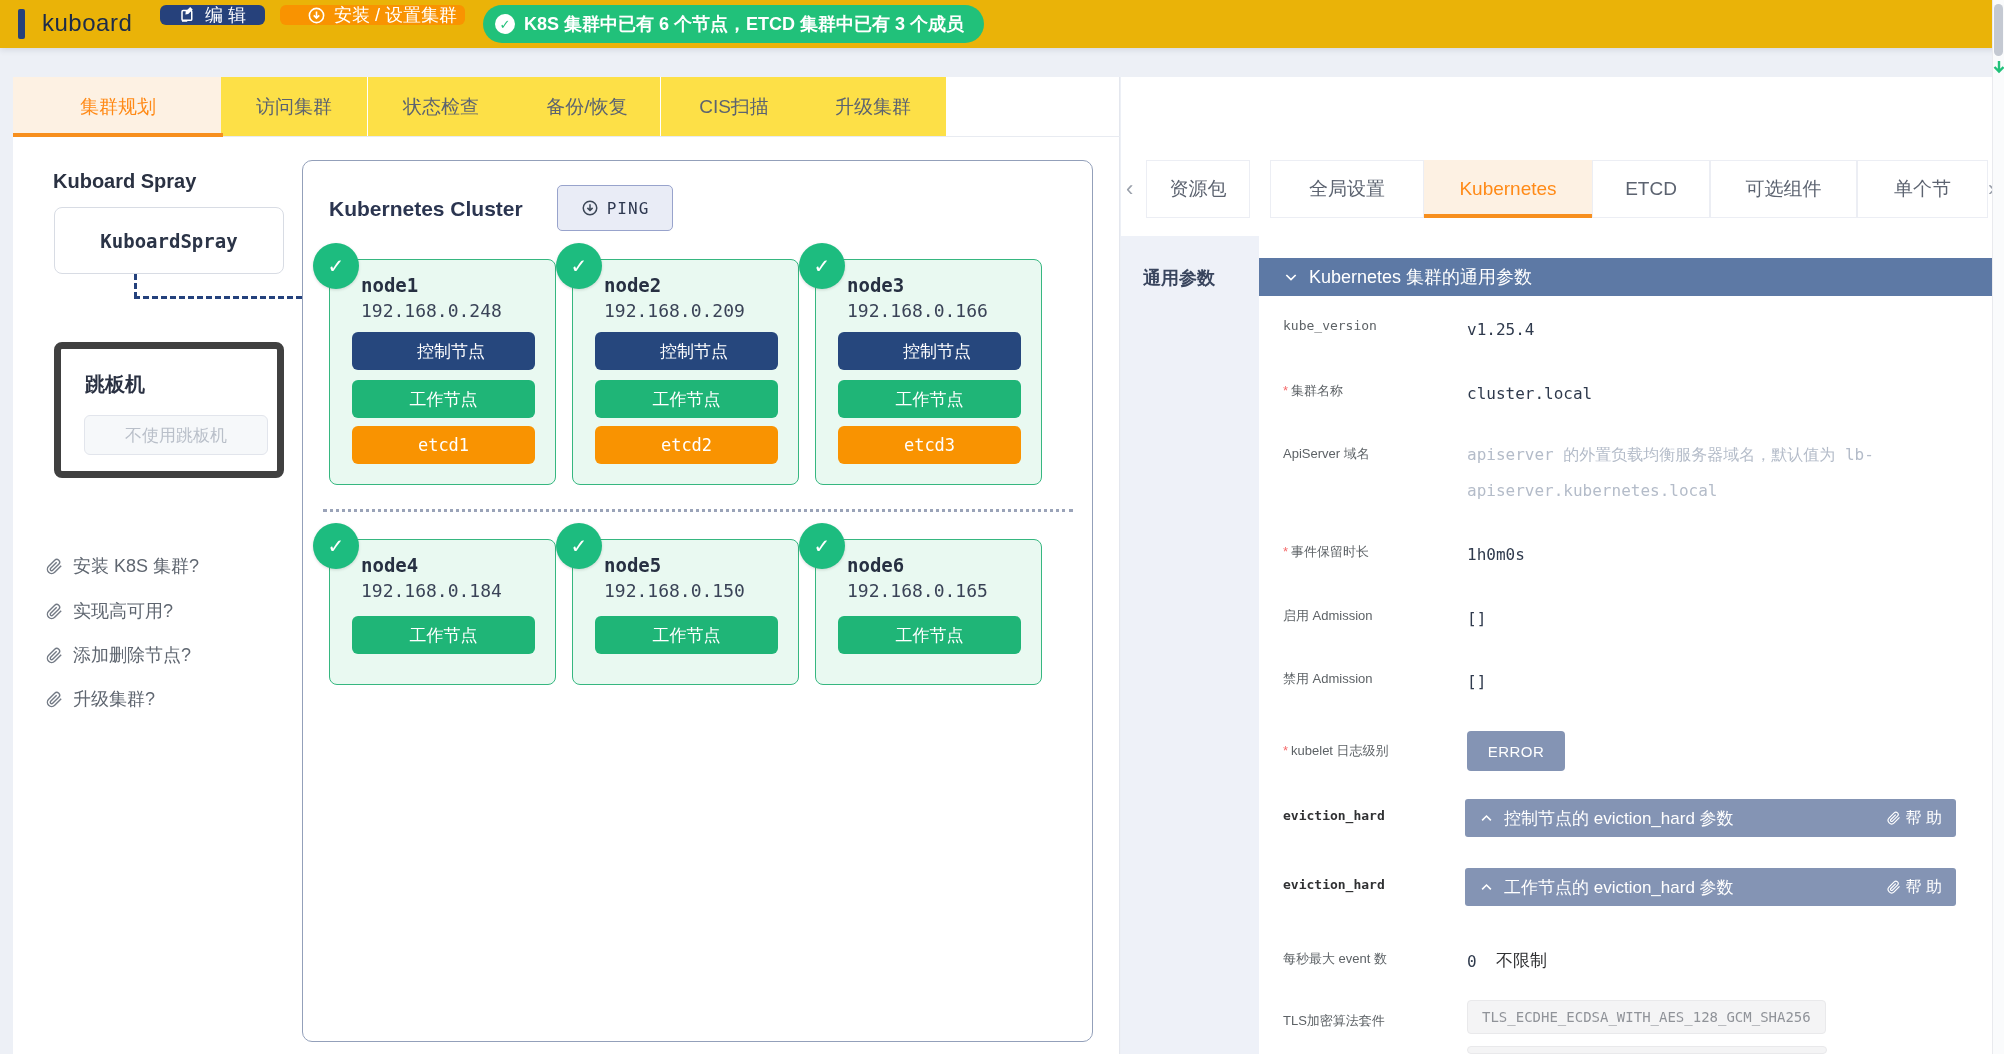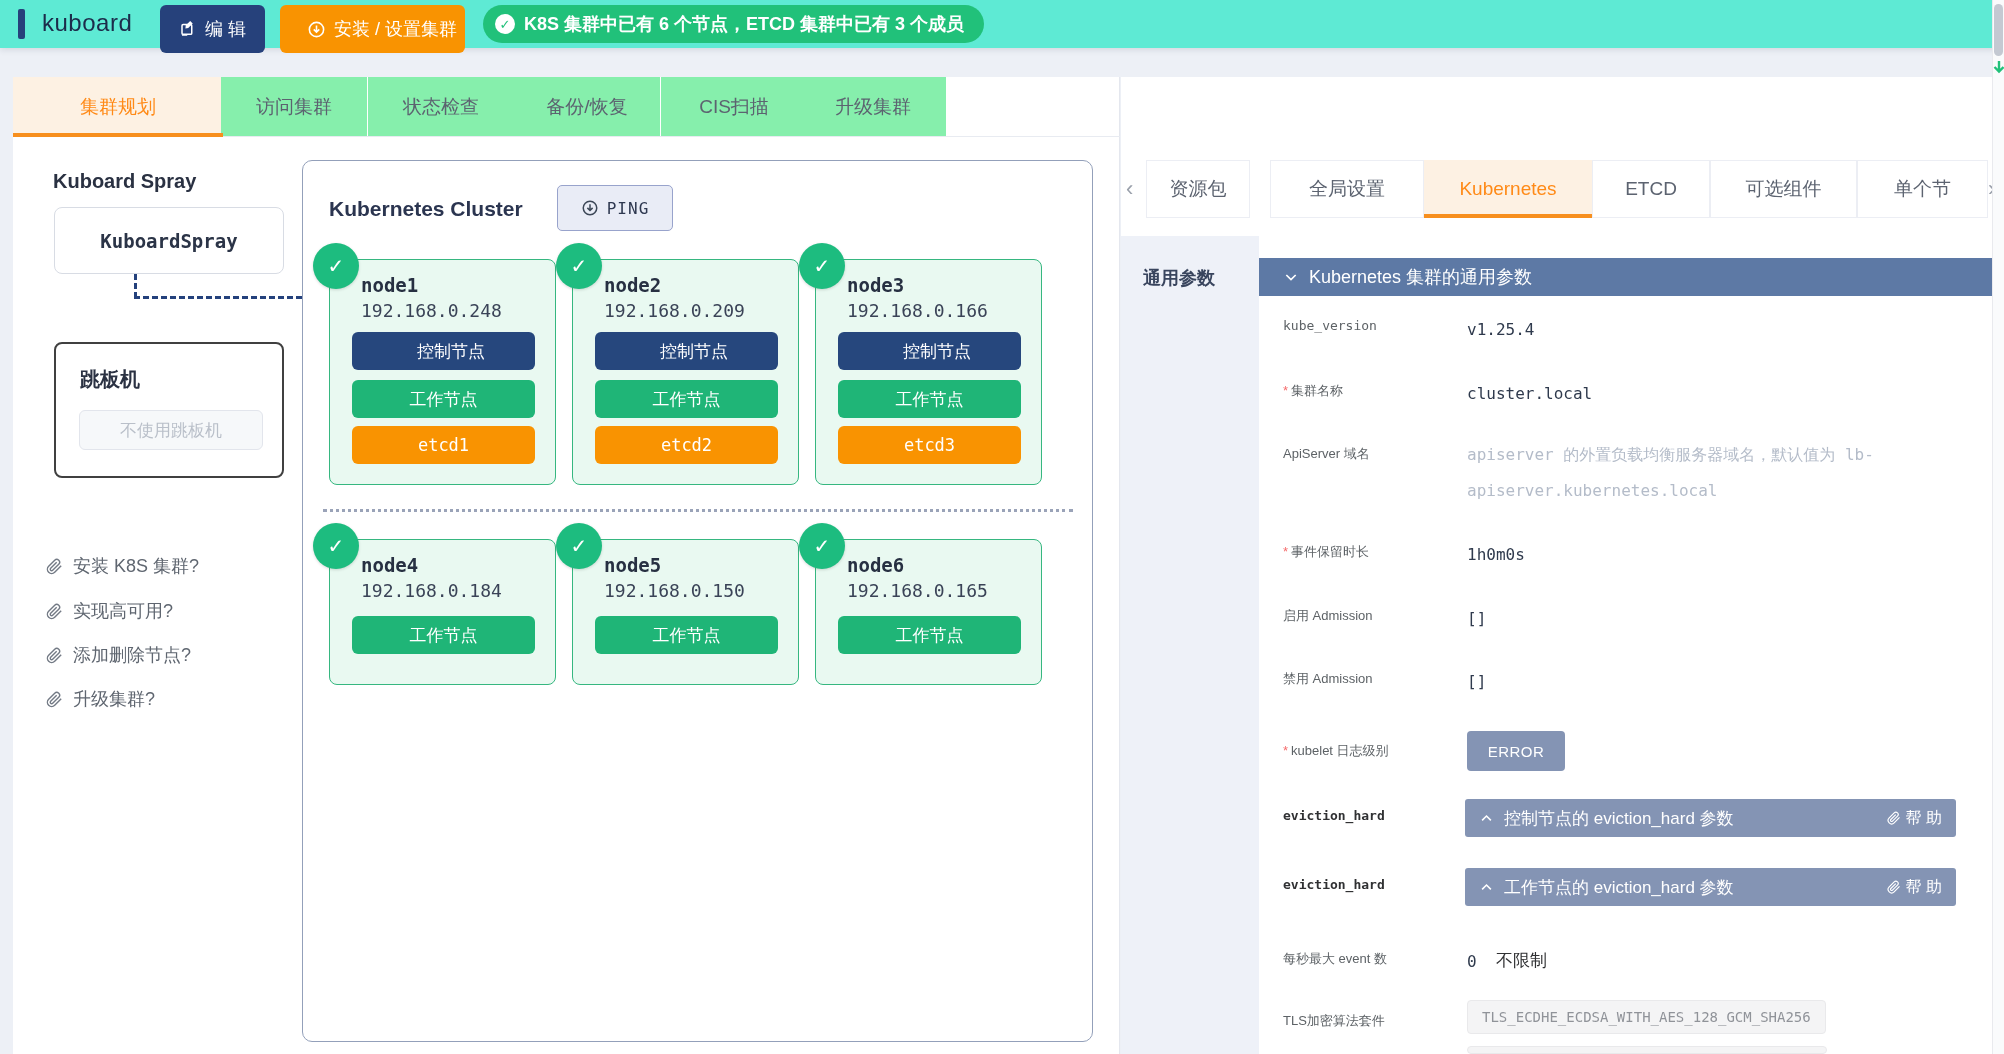--- a/index.html
+++ b/index.html
@@ -2,54 +2,54 @@
 <html><head>
 <meta charset="utf-8">
 <style>
   * { margin:0; padding:0; box-sizing:border-box; }
   html,body { background:#dfe3ec; }
   body { font-family:"Liberation Sans","DejaVu Sans",sans-serif; }
   .mono { font-family:"DejaVu Sans Mono",monospace; }
   #app { position:relative; width:2004px; height:1054px; background:#edf0f6; overflow:hidden; }
 
   
-  .header { position:absolute; left:0; top:0; width:2004px; height:48px; background:#5eead4;
+  .header { position:absolute; left:0; top:0; width:2004px; height:48px; background:#eab308;
             box-shadow:0 2px 6px rgba(60,70,90,.14); z-index:6; }
   .logo-bar { position:absolute; left:18px; top:9px; width:7px; height:30px; background:#26417b; border-radius:2px; }
   .logo { position:absolute; left:42px; top:9px; font-size:24px; color:#1c2b4a; font-weight:500; letter-spacing:.5px; }
-  .hbtn { position:absolute; top:5px; height:48px; border:none; border-radius:6px; color:#fff;
+  .hbtn { position:absolute; top:5px; height:20px; border:none; border-radius:6px; color:#fff;
           display:flex; align-items:center; justify-content:center; gap:8px; font-size:18px; cursor:pointer;
           font-family:inherit; }
   .btn-edit { left:160px; width:105px; background:#26417b; }
   .btn-install { left:280px; width:185px; background:#f99301;padding-left:19px; }
   .status-pill { position:absolute; left:483px; top:5px; height:38px; padding:0 20px 0 12px; background:#21c17a;
                  border-radius:19px; display:flex; align-items:center; gap:9px; color:#fff; font-size:18px; font-weight:600; }
   .pill-check { width:20px; height:20px; border-radius:50%; background:#fff; color:#21c17a; font-size:13px;
                 font-weight:bold; display:flex; align-items:center; justify-content:center; }
 
   
   .left-panel  { position:absolute; left:13px;  top:77px; width:1107px; height:977px; background:#fff; border-right:1px solid #e4e7ee; }
   .right-panel { position:absolute; left:1121px; top:77px; width:871px;  height:977px; background:#fff; }
 
   
   .mtab { position:absolute; top:77px; height:59px; display:flex; align-items:center; justify-content:center;
-          font-size:19px; color:#5c6370; cursor:pointer; background:#86efac; }
+          font-size:19px; color:#5c6370; cursor:pointer; background:#fde047; }
   .mtab.active { background:#fdf1e3; color:#ff8a17; }
   .mtab-underline { position:absolute; left:13px; top:133px; width:210px; height:4px; background:#f78f1e; }
   .tabbar-line { position:absolute; left:13px; top:136px; width:1107px; height:1px; background:#e8ebf1; }
 
   
   .sb-title { position:absolute; left:53px; top:170px; font-size:20px; font-weight:bold; color:#2a3142; }
   .spray-card { position:absolute; left:54px; top:207px; width:230px; height:67px; background:#fff;
                 border:1px solid #d8dce4; border-radius:8px; display:flex; align-items:center; justify-content:center;
                 font-size:19px; font-weight:bold; color:#2b3447; }
   .dash-v { position:absolute; left:134px; top:274px; height:24px; width:0; border-left:3px dashed #24417c; }
   .dash-h { position:absolute; left:134px; top:296px; width:168px; height:0; border-top:3px dashed #24417c; }
   .jump-card { position:absolute; left:54px; top:342px; width:230px; height:136px; background:#fff;
-               border:2px solid #404040; border-radius:8px; }
+               border:7px solid #404040; border-radius:8px; }
   .jump-title { position:absolute; left:24px; top:22px; font-size:20px; font-weight:bold; color:#2a3142; }
   .jump-btn { position:absolute; left:23px; top:66px; width:184px; height:40px; background:#f6f8fa;
               border:1px solid #e2e5ec; border-radius:6px; color:#b9bfc9; font-size:17px;
               display:flex; align-items:center; justify-content:center; }
   .side-link { position:absolute; left:46px; height:30px; display:flex; align-items:center; gap:10px;
                font-size:18px; color:#5f6670; cursor:pointer; }
   .side-link svg { flex:0 0 auto; }
 
   
   .cluster-panel { position:absolute; left:302px; top:160px; width:791px; height:882px; background:#fff;

